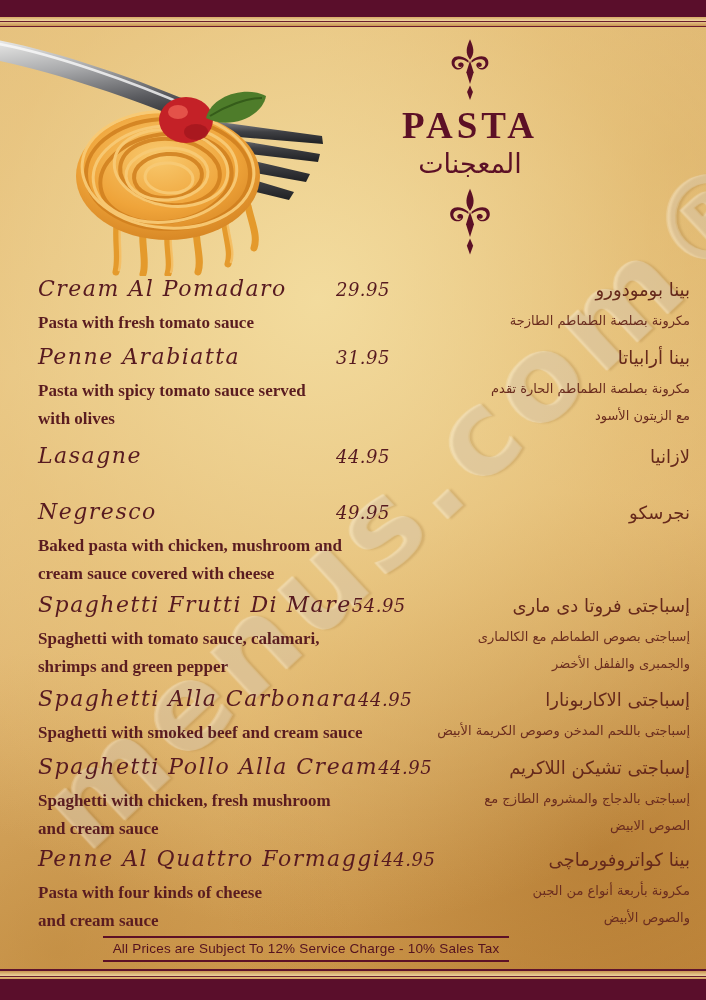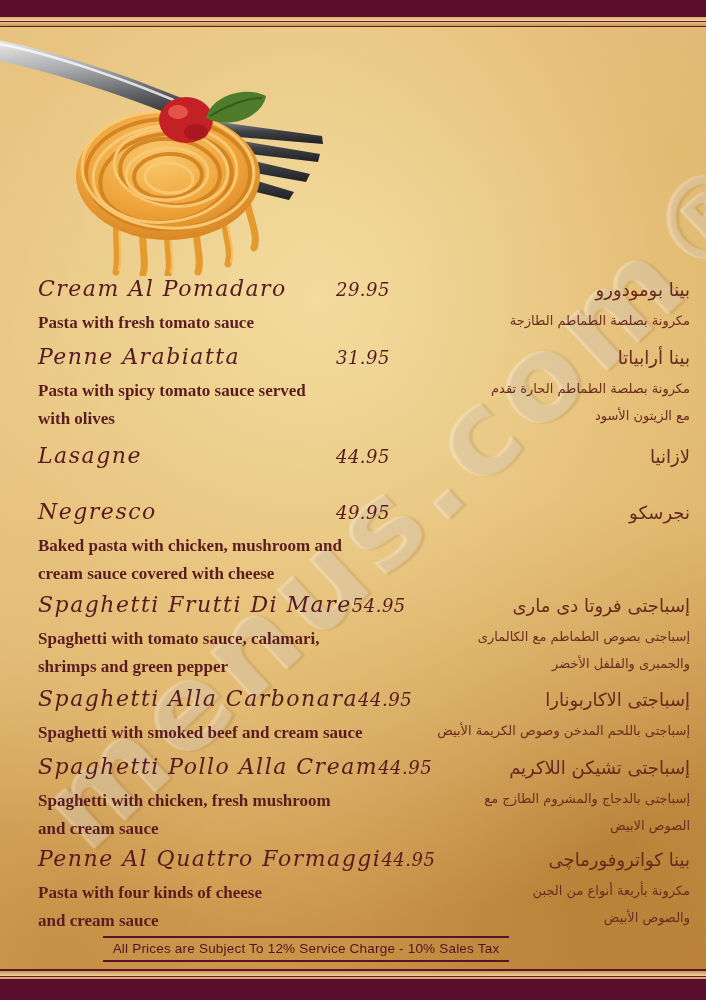--- a/index.html
+++ b/index.html
@@ -145,20 +145,38 @@
       <ellipse cx="178" cy="88" rx="10" ry="7" fill="#ea5a50" opacity="0.85"></ellipse>
       <ellipse cx="196" cy="108" rx="12" ry="8" fill="#9e151c" opacity="0.7"></ellipse>
     </g>
 
     <g>
       <path d="M206,94 C212,70 248,62 266,72 C262,94 228,106 206,94 Z" fill="#4e7c2a"></path>
       <path d="M210,92 C226,82 246,74 262,74" stroke="#355c1a" stroke-width="2" fill="none"></path>
     </g>
   </svg>
 
+  <div class="header">
+    <svg class="fleur" width="44" height="64" viewBox="0 0 60 86" fill="#5c1026">
+      <path d="M30 1 C25 12 23 20 30 29 C37 20 35 12 30 1 Z"></path>
+      <path d="M28 30 C16 20 4 24 5 34 C6 43 18 45 21 38 C23 33 16 31 14 35 C13 38 17 40 19 38 C18 42 10 41 9 35 C8 28 18 25 28 33 Z"></path>
+      <path d="M32 30 C44 20 56 24 55 34 C54 43 42 45 39 38 C37 33 44 31 46 35 C47 38 43 40 41 38 C42 42 50 41 51 35 C52 28 42 25 32 33 Z"></path>
+      <path d="M30 30 L35 46 L30 62 L25 46 Z"></path>
+      <path d="M30 64 L34 73 L30 84 L26 73 Z"></path>
+    </svg>
+    <div class="title">PASTA</div>
+    <div class="title-ar">المعجنات</div>
+    <svg class="fleur" style="margin-top:6px" width="48" height="68" viewBox="0 0 60 86" fill="#5c1026">
+      <path d="M30 1 C25 12 23 20 30 29 C37 20 35 12 30 1 Z"></path>
+      <path d="M28 30 C16 20 4 24 5 34 C6 43 18 45 21 38 C23 33 16 31 14 35 C13 38 17 40 19 38 C18 42 10 41 9 35 C8 28 18 25 28 33 Z"></path>
+      <path d="M32 30 C44 20 56 24 55 34 C54 43 42 45 39 38 C37 33 44 31 46 35 C47 38 43 40 41 38 C42 42 50 41 51 35 C52 28 42 25 32 33 Z"></path>
+      <path d="M30 30 L35 46 L30 62 L25 46 Z"></path>
+      <path d="M30 64 L34 73 L30 84 L26 73 Z"></path>
+    </svg>
+  </div>
 
   <div id="menu-list">
   <div class="item" style="top: 274px;">
     <div class="en">
       <div class="en-head">
         <span class="en-name">Cream Al Pomadaro</span>
         <span class="price">29.95</span>
       </div>
       <div class="en-desc">Pasta with fresh tomato sauce</div>
     </div>

